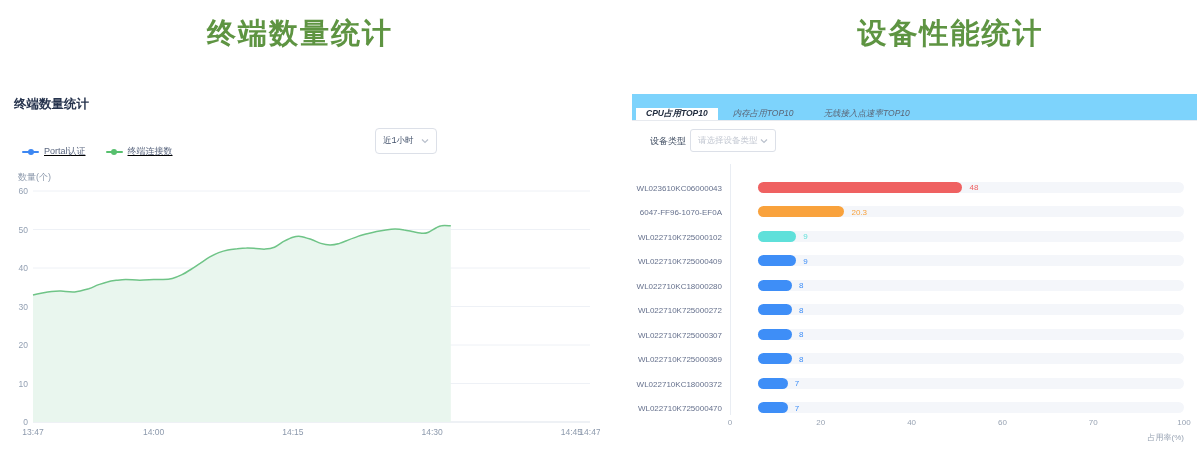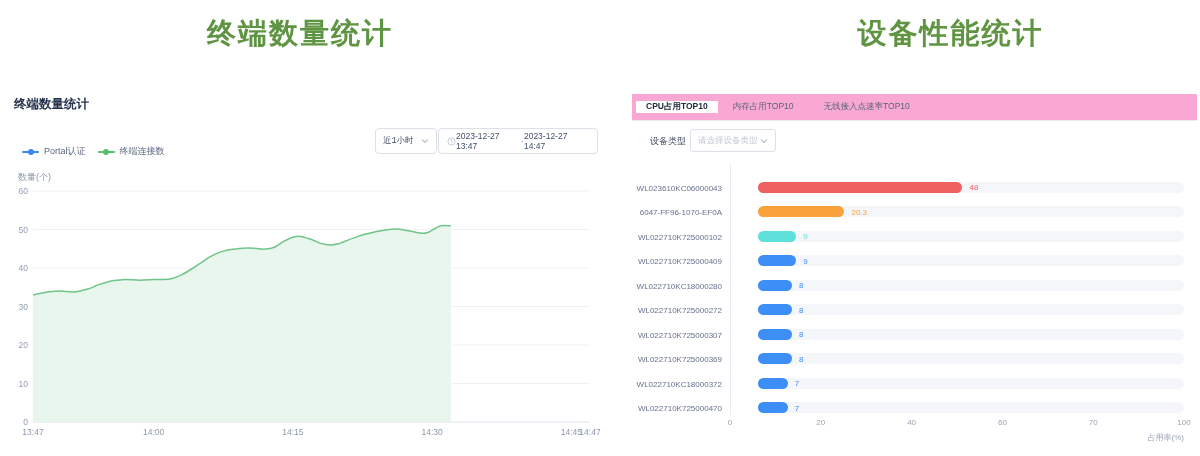--- a/index.html
+++ b/index.html
@@ -15,32 +15,32 @@
   
   .card-title { position:absolute; left:14px; top:96px; font-size:12.5px; font-weight:700; color:#26334d; }
 
   .ctl { position:absolute; top:128px; height:26px; border:1px solid #dce0e8; border-radius:4px; background:#fff;
          display:flex; align-items:center; font-size:8.5px; color:#41506a; }
   .ctl-select { left:375px; width:62px; padding:0 7px; justify-content:space-between; cursor:pointer;font-family:Liberation Mono, monospace; }
   .ctl-date   { left:438px; width:160px; padding:0 8px; justify-content:space-between; cursor:pointer; }
   .ctl-date .sep { color:#9aa3b5; }
   .icon-chevron, .icon-clock { flex:0 0 auto; }
 
-  .legend { position:absolute; left:22px; top:145px; display:flex; gap:12px; align-items:center; }
+  .legend { position:absolute; left:22px; top:145px; display:flex; gap:20px; align-items:center;text-decoration:underline; }
   .legend-item { display:flex; align-items:center; gap:5px; cursor:pointer; }
   .lg-mark { position:relative; width:17px; height:2px; border-radius:1px; background:var(--c); display:inline-block; }
   .lg-mark::after { content:""; position:absolute; left:50%; top:50%; transform:translate(-50%,-50%);
                     width:6px; height:6px; border-radius:50%; background:var(--c); }
   .legend-item span.lbl { font-size:9px; color:#5c6880; }
 
   .line-chart-host { position:absolute; left:0; top:166px; width:600px; height:290px; }
 
   
-  .tabbar { position:absolute; left:632px; top:94px; width:565px; height:27px; background:#f9a8d4;
-            display:flex; align-items:center; border-bottom:1px solid #e7eaef; }
+  .tabbar { position:absolute; left:632px; top:94px; width:565px; height:27px; background:#7dd3fc;
+            display:flex; align-items:flex-end; border-bottom:1px solid #e7eaef;font-style:italic; }
   .tab { display:flex; align-items:center; padding:0 15px; font-size:8.5px; color:#5a6576; cursor:pointer; white-space:nowrap; }
   .tab.active { background:#fff; color:#222d3f; font-weight:700; margin-left:4px; padding:0 10px; }
 
   .filter-label { position:absolute; left:650px; top:135px; font-size:9px; color:#3f4c61; }
   .filter-select { position:absolute; left:690px; top:129px; width:86px; height:23px; border:1px solid #dce0e8; border-radius:3px;
                    background:#fff; display:flex; align-items:center; justify-content:space-between; padding:0 7px; cursor:pointer; }
   .filter-select .ph { font-size:8.5px; color:#c3c8d2; }
 
   .barchart { position:absolute; left:632px; top:168px; width:565px; }
   .bar-rows { position:relative; }
@@ -65,29 +65,20 @@
 
   <div class="card-title">终端数量统计</div>
 
   <div class="ctl ctl-select">
     <span>近1小时</span>
     <svg class="icon-chevron" width="8" height="6" viewBox="0 0 8 6">
         <path d="M1 1.5 L4 4.5 L7 1.5" fill="none" stroke="#b9c0cc" stroke-width="1.2"></path>
       </svg>
   </div>
 
-  <div class="ctl ctl-date">
-    <svg class="icon-clock" width="9" height="9" viewBox="0 0 10 10">
-        <circle cx="5" cy="5" r="4" fill="none" stroke="#bcc3cf" stroke-width="1"></circle>
-        <path d="M5 2.8 V5 L6.6 6" fill="none" stroke="#bcc3cf" stroke-width="1"></path>
-      </svg>
-    <span>2023-12-27 13:47</span>
-    <span class="sep">-</span>
-    <span>2023-12-27 14:47</span>
-  </div>
 
   <div class="legend">
     <span class="legend-item">
       <span class="lg-mark" style="--c: #3d87f2;"></span>
       <span class="lbl">Portal认证</span>
     </span>
     <span class="legend-item">
       <span class="lg-mark" style="--c: #57c06e;"></span>
       <span class="lbl">终端连接数</span>
     </span>

